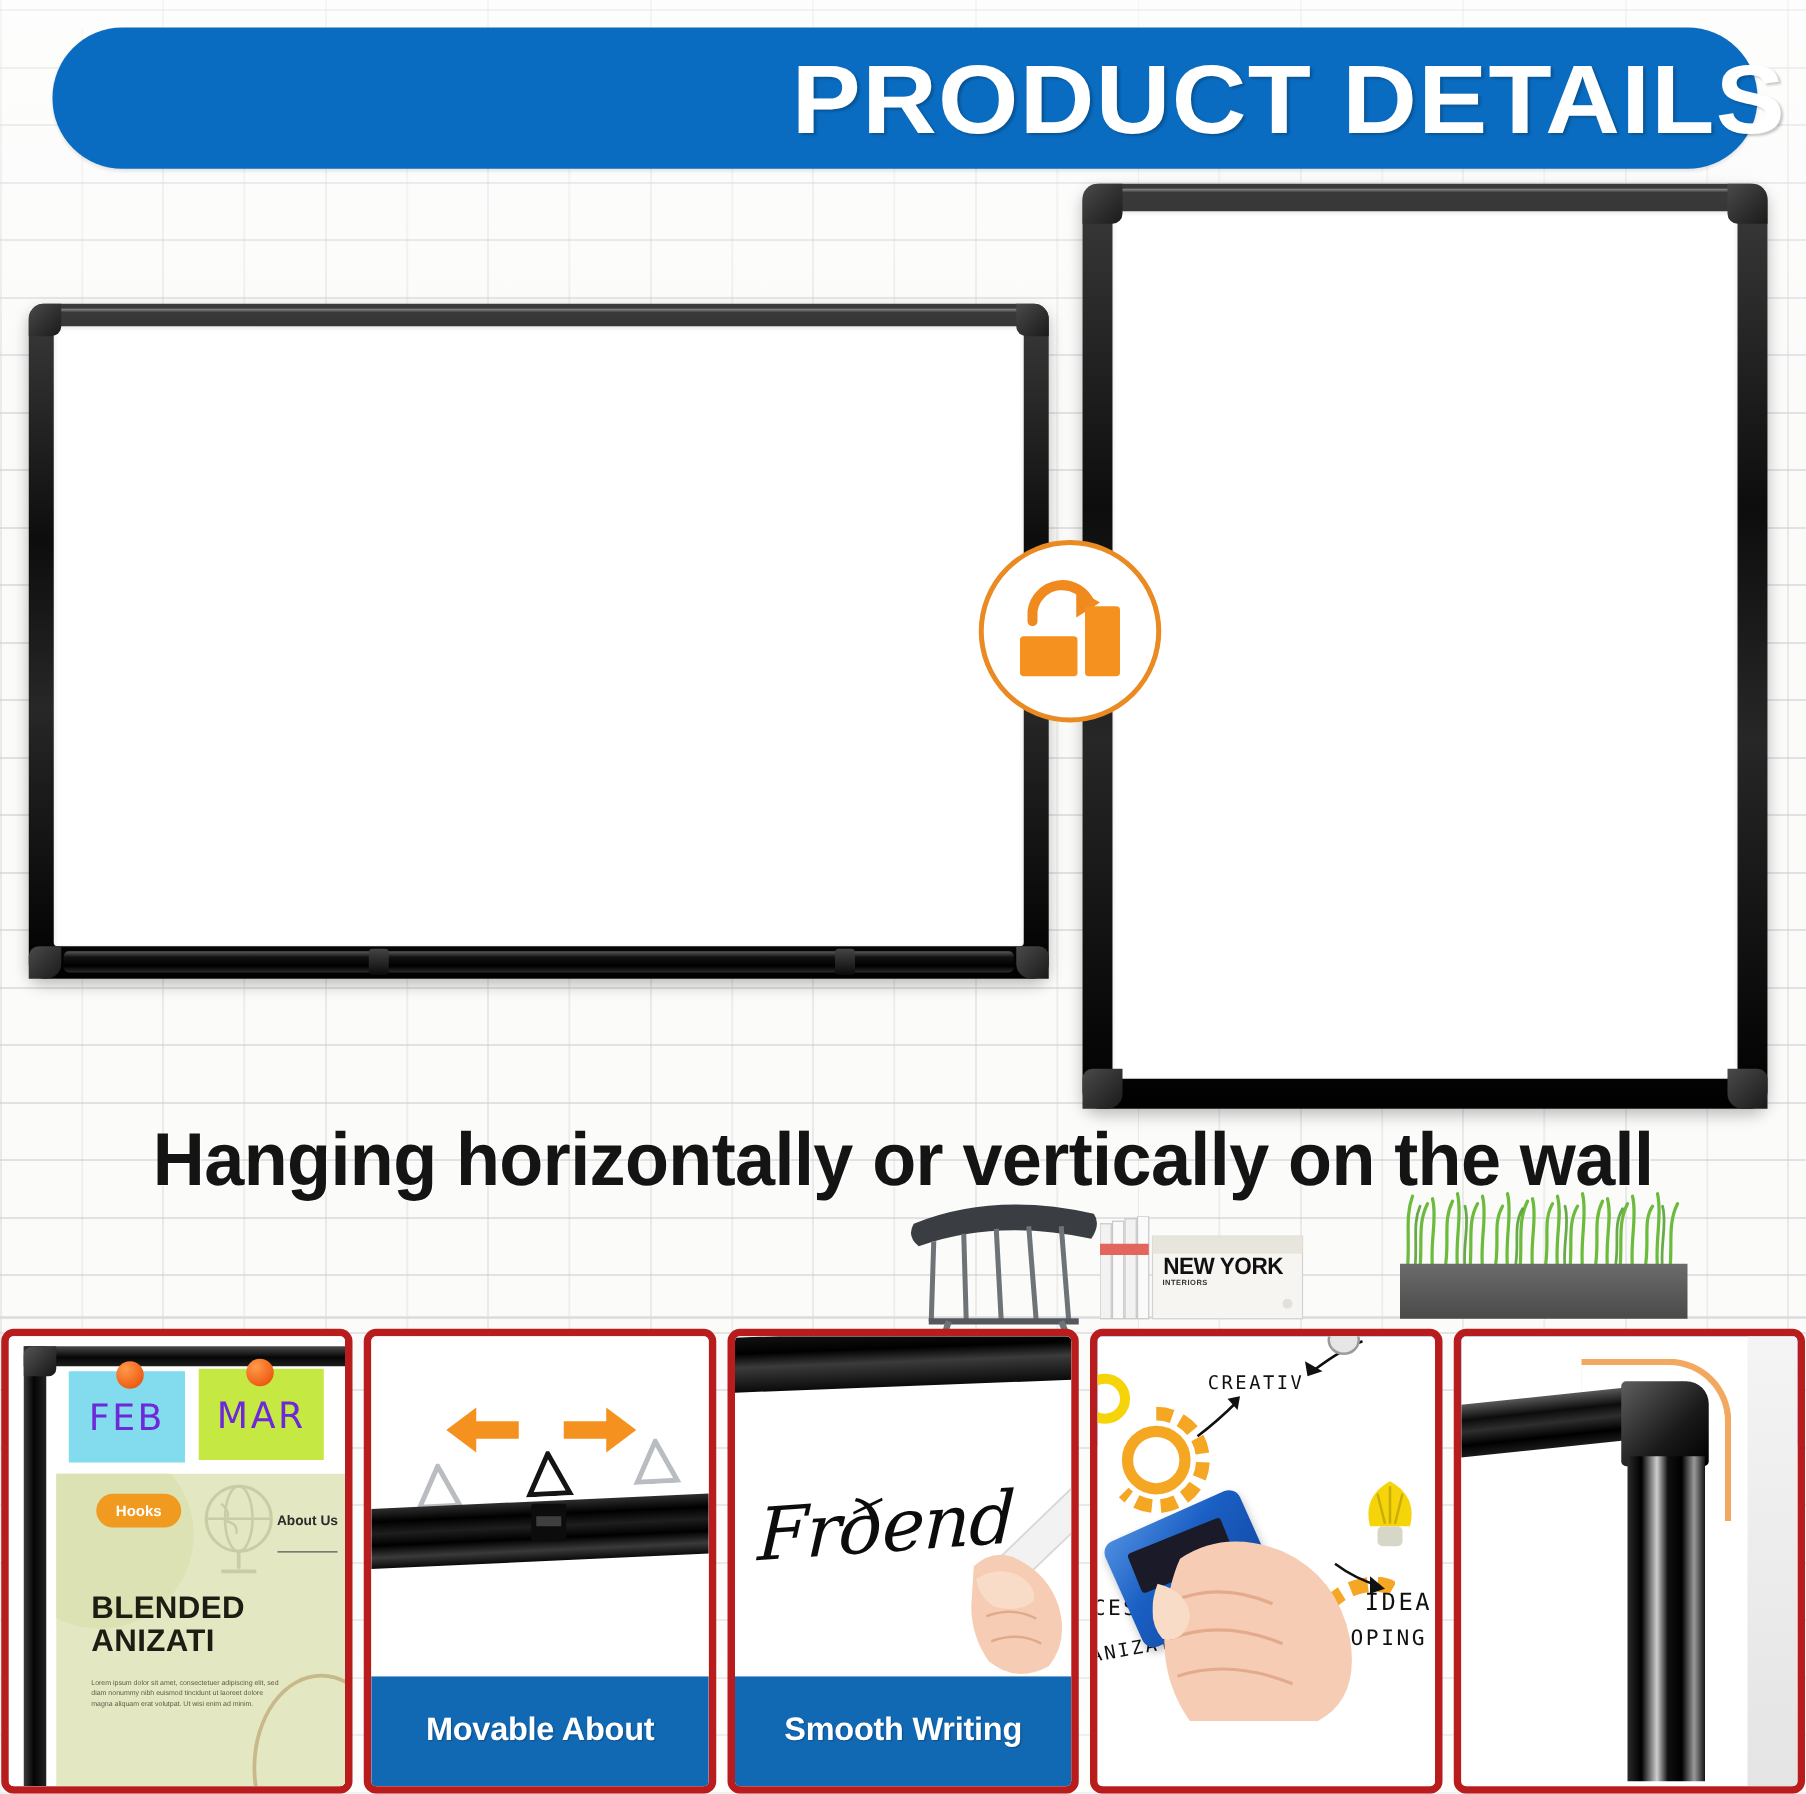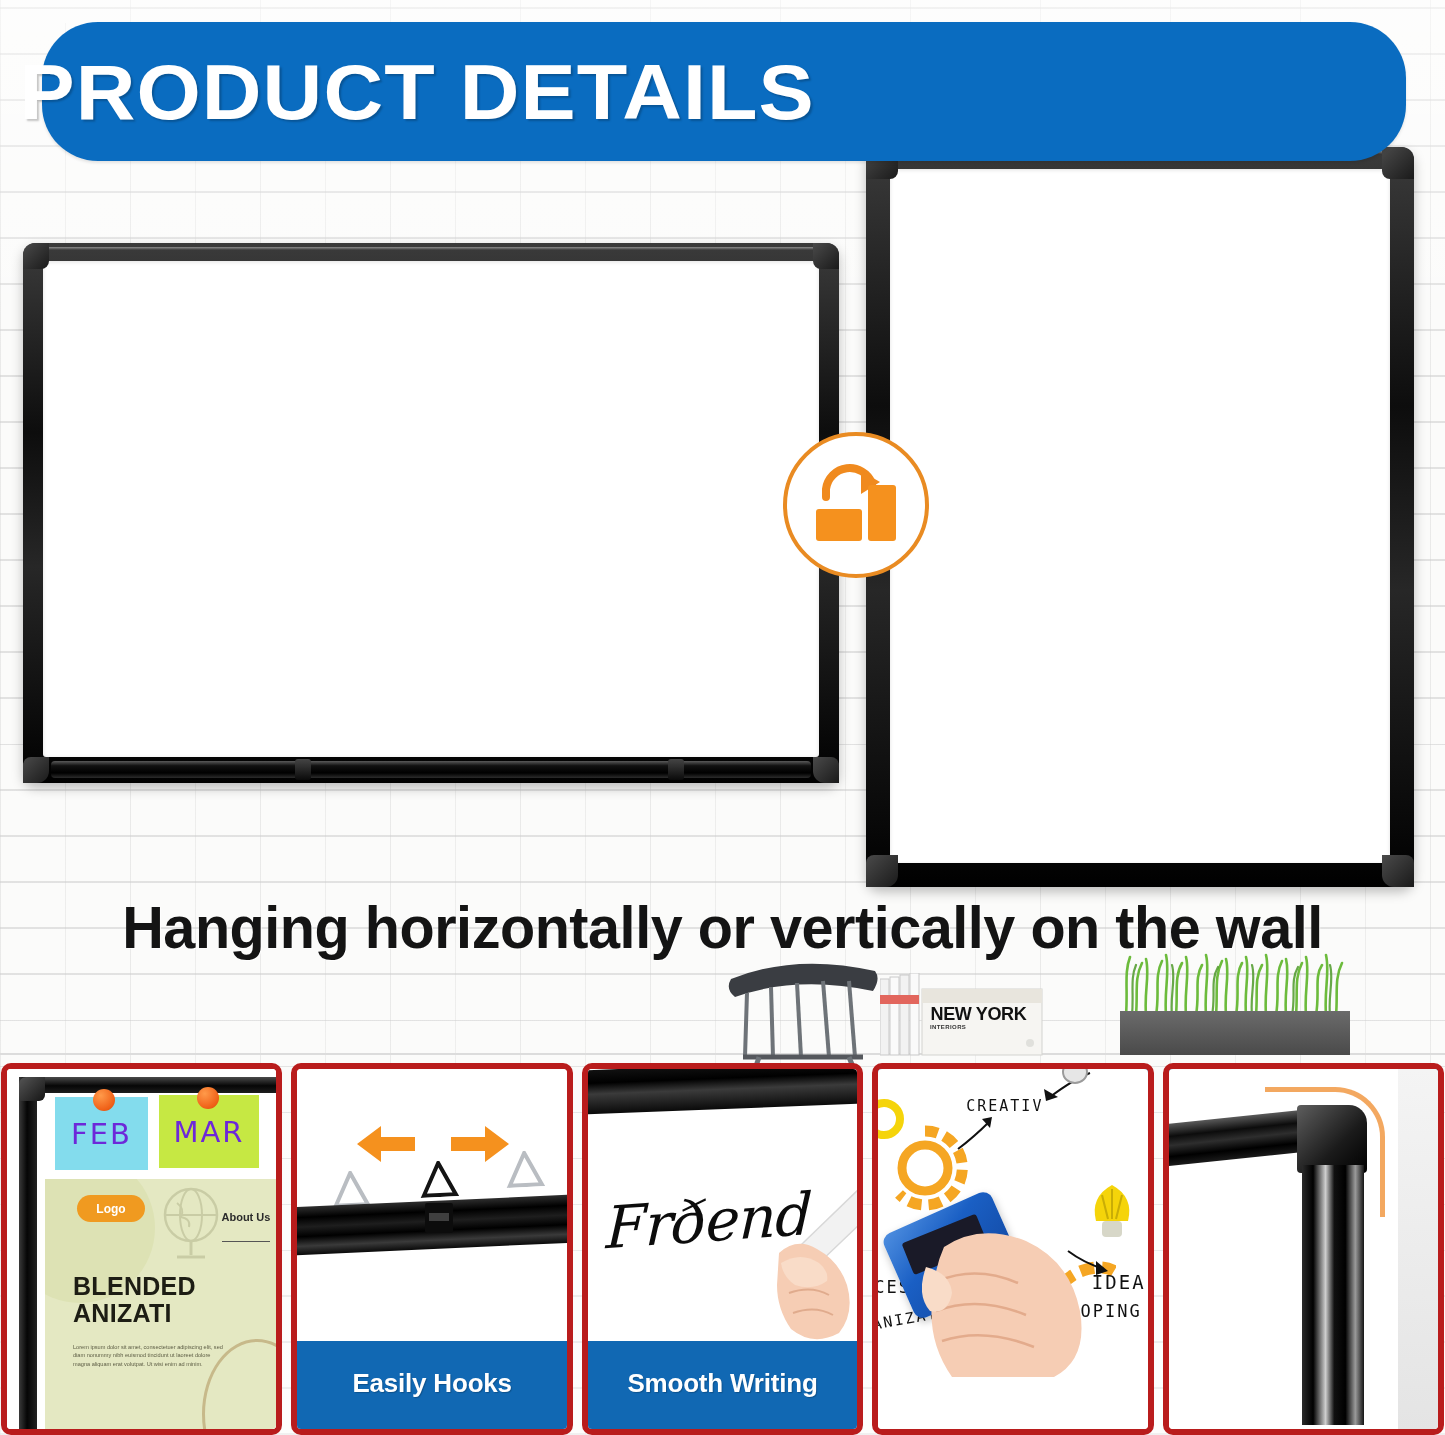--- a/index.html
+++ b/index.html
@@ -39,25 +39,25 @@
   .wall-fade {
     position: absolute; inset: 0;
     background: linear-gradient(180deg, rgba(255,255,255,.55) 0%, rgba(255,255,255,0) 25%, rgba(255,255,255,0) 70%, rgba(255,255,255,.5) 100%);
     z-index: 0;
   }
 
   
   .banner {
     position: absolute;
     left: 42px; top: 22px;
-    width: 1364px; height: 139px;
+    width: 1364px; height: 113px;
     background: #0a6cc0;
     border-radius: 56px;
     z-index: 6;
-    display: flex; align-items: center; justify-content: flex-start;
+    display: flex; align-items: center; justify-content: flex-end;
     box-shadow: 0 2px 3px rgba(0,0,0,.10);
   }
   .banner-title {
     color: #ffffff;
     font-weight: bold;
     font-size: 78px;
     letter-spacing: 1px;
     transform: scaleX(1.06);
     text-shadow: 2px 2px 2px rgba(0,0,0,.22);
     white-space: nowrap;
@@ -497,21 +497,21 @@
           <div class="poster-blob"></div>
           <div class="poster-swoosh"></div>
           <svg class="globe" viewBox="0 0 72 80">
             <circle cx="36" cy="30" r="26" fill="none" stroke="#8d8f63" stroke-width="2.5"></circle>
             <ellipse cx="36" cy="30" rx="11" ry="26" fill="none" stroke="#8d8f63" stroke-width="2"></ellipse>
             <line x1="10" y1="30" x2="62" y2="30" stroke="#8d8f63" stroke-width="2"></line>
             <path d="M22 18 q8 6 4 14 q10 2 8 10" fill="none" stroke="#8d8f63" stroke-width="2"></path>
             <line x1="36" y1="56" x2="36" y2="70" stroke="#8d8f63" stroke-width="3"></line>
             <line x1="22" y1="72" x2="50" y2="72" stroke="#8d8f63" stroke-width="3"></line>
           </svg>
-          <div class="logo-pill">Logo</div>
+          <div class="logo-pill">Hooks</div>
           <div class="about-us">About Us</div>
           <div class="poster-h">
             <div>BLENDED</div>
             <div>ANIZATI</div>
           </div>
           <div class="poster-p">Lorem ipsum dolor sit amet, consectetuer adipiscing elit, sed diam nonummy nibh euismod tincidunt ut laoreet dolore magna aliquam erat volutpat. Ut wisi enim ad minim.</div>
         </div>
       </div>
     </div>
   </div>
@@ -534,21 +534,21 @@
         <rect x="12" y="36" width="20" height="8" fill="#3f3f3f"></rect>
       </svg>
 
       <svg class="arrow-l" viewBox="0 0 62 42">
         <path d="M2 21 L26 3 L26 14 L60 14 L60 28 L26 28 L26 39 Z" fill="#f5911e"></path>
       </svg>
       <svg class="arrow-r" viewBox="0 0 62 42">
         <path d="M60 21 L36 39 L36 28 L2 28 L2 14 L36 14 L36 3 Z" fill="#f5911e"></path>
       </svg>
     </div>
-    <div class="panel-label">Easily Hooks</div>
+    <div class="panel-label">Movable About</div>
   </div>
 
   <div class="panel">
     <div class="panel-media">
       <div class="p3-frame"></div>
       <div class="word">Frðend</div>
       <svg class="hand3" viewBox="0 0 120 160">
         <path d="M118 6 L60 62 Q46 74 52 84 Q60 94 74 84 L120 40 Z" fill="#f2f2f2" stroke="#d8d8d8" stroke-width="1.5"></path>
         <path d="M36 72 Q54 56 74 68 Q96 80 104 104 Q112 132 96 152 Q70 166 48 148 Q34 128 34 104 Z" fill="#f6cdb4"></path>
         <path d="M38 82 Q58 70 76 82 Q86 90 84 100 Q70 110 52 104 Q40 96 38 82 Z" fill="#f9dcc8"></path>

